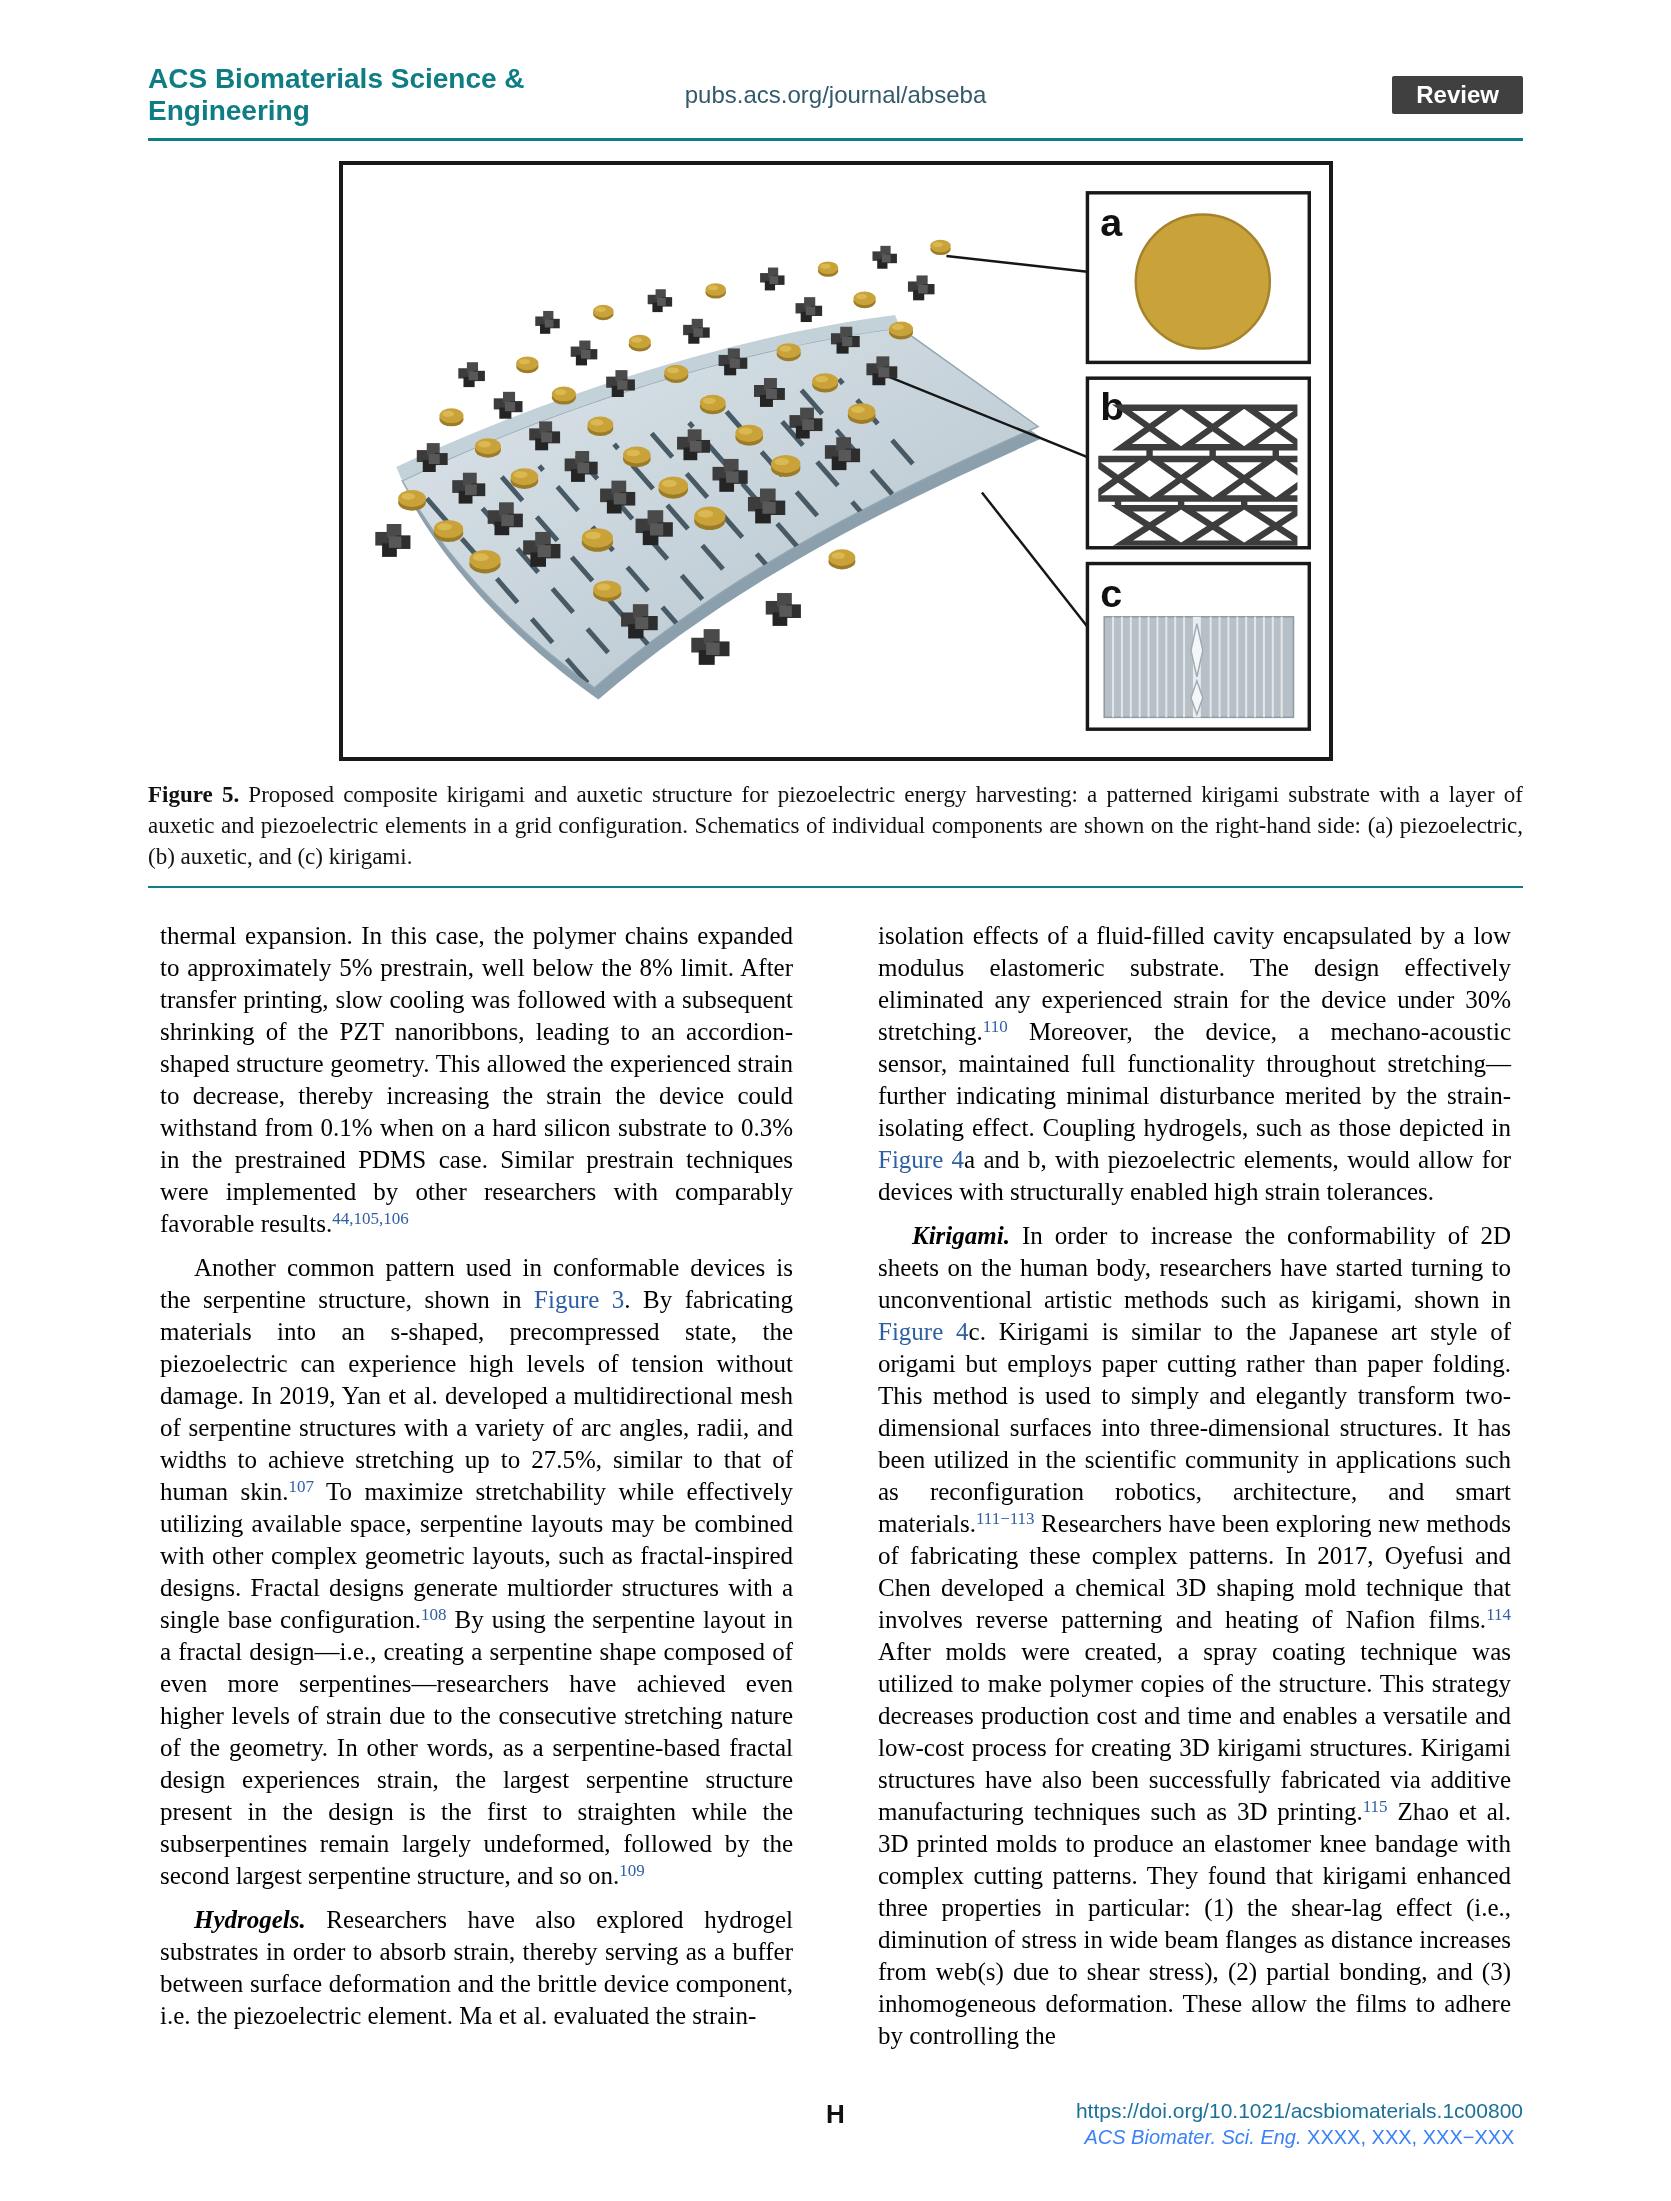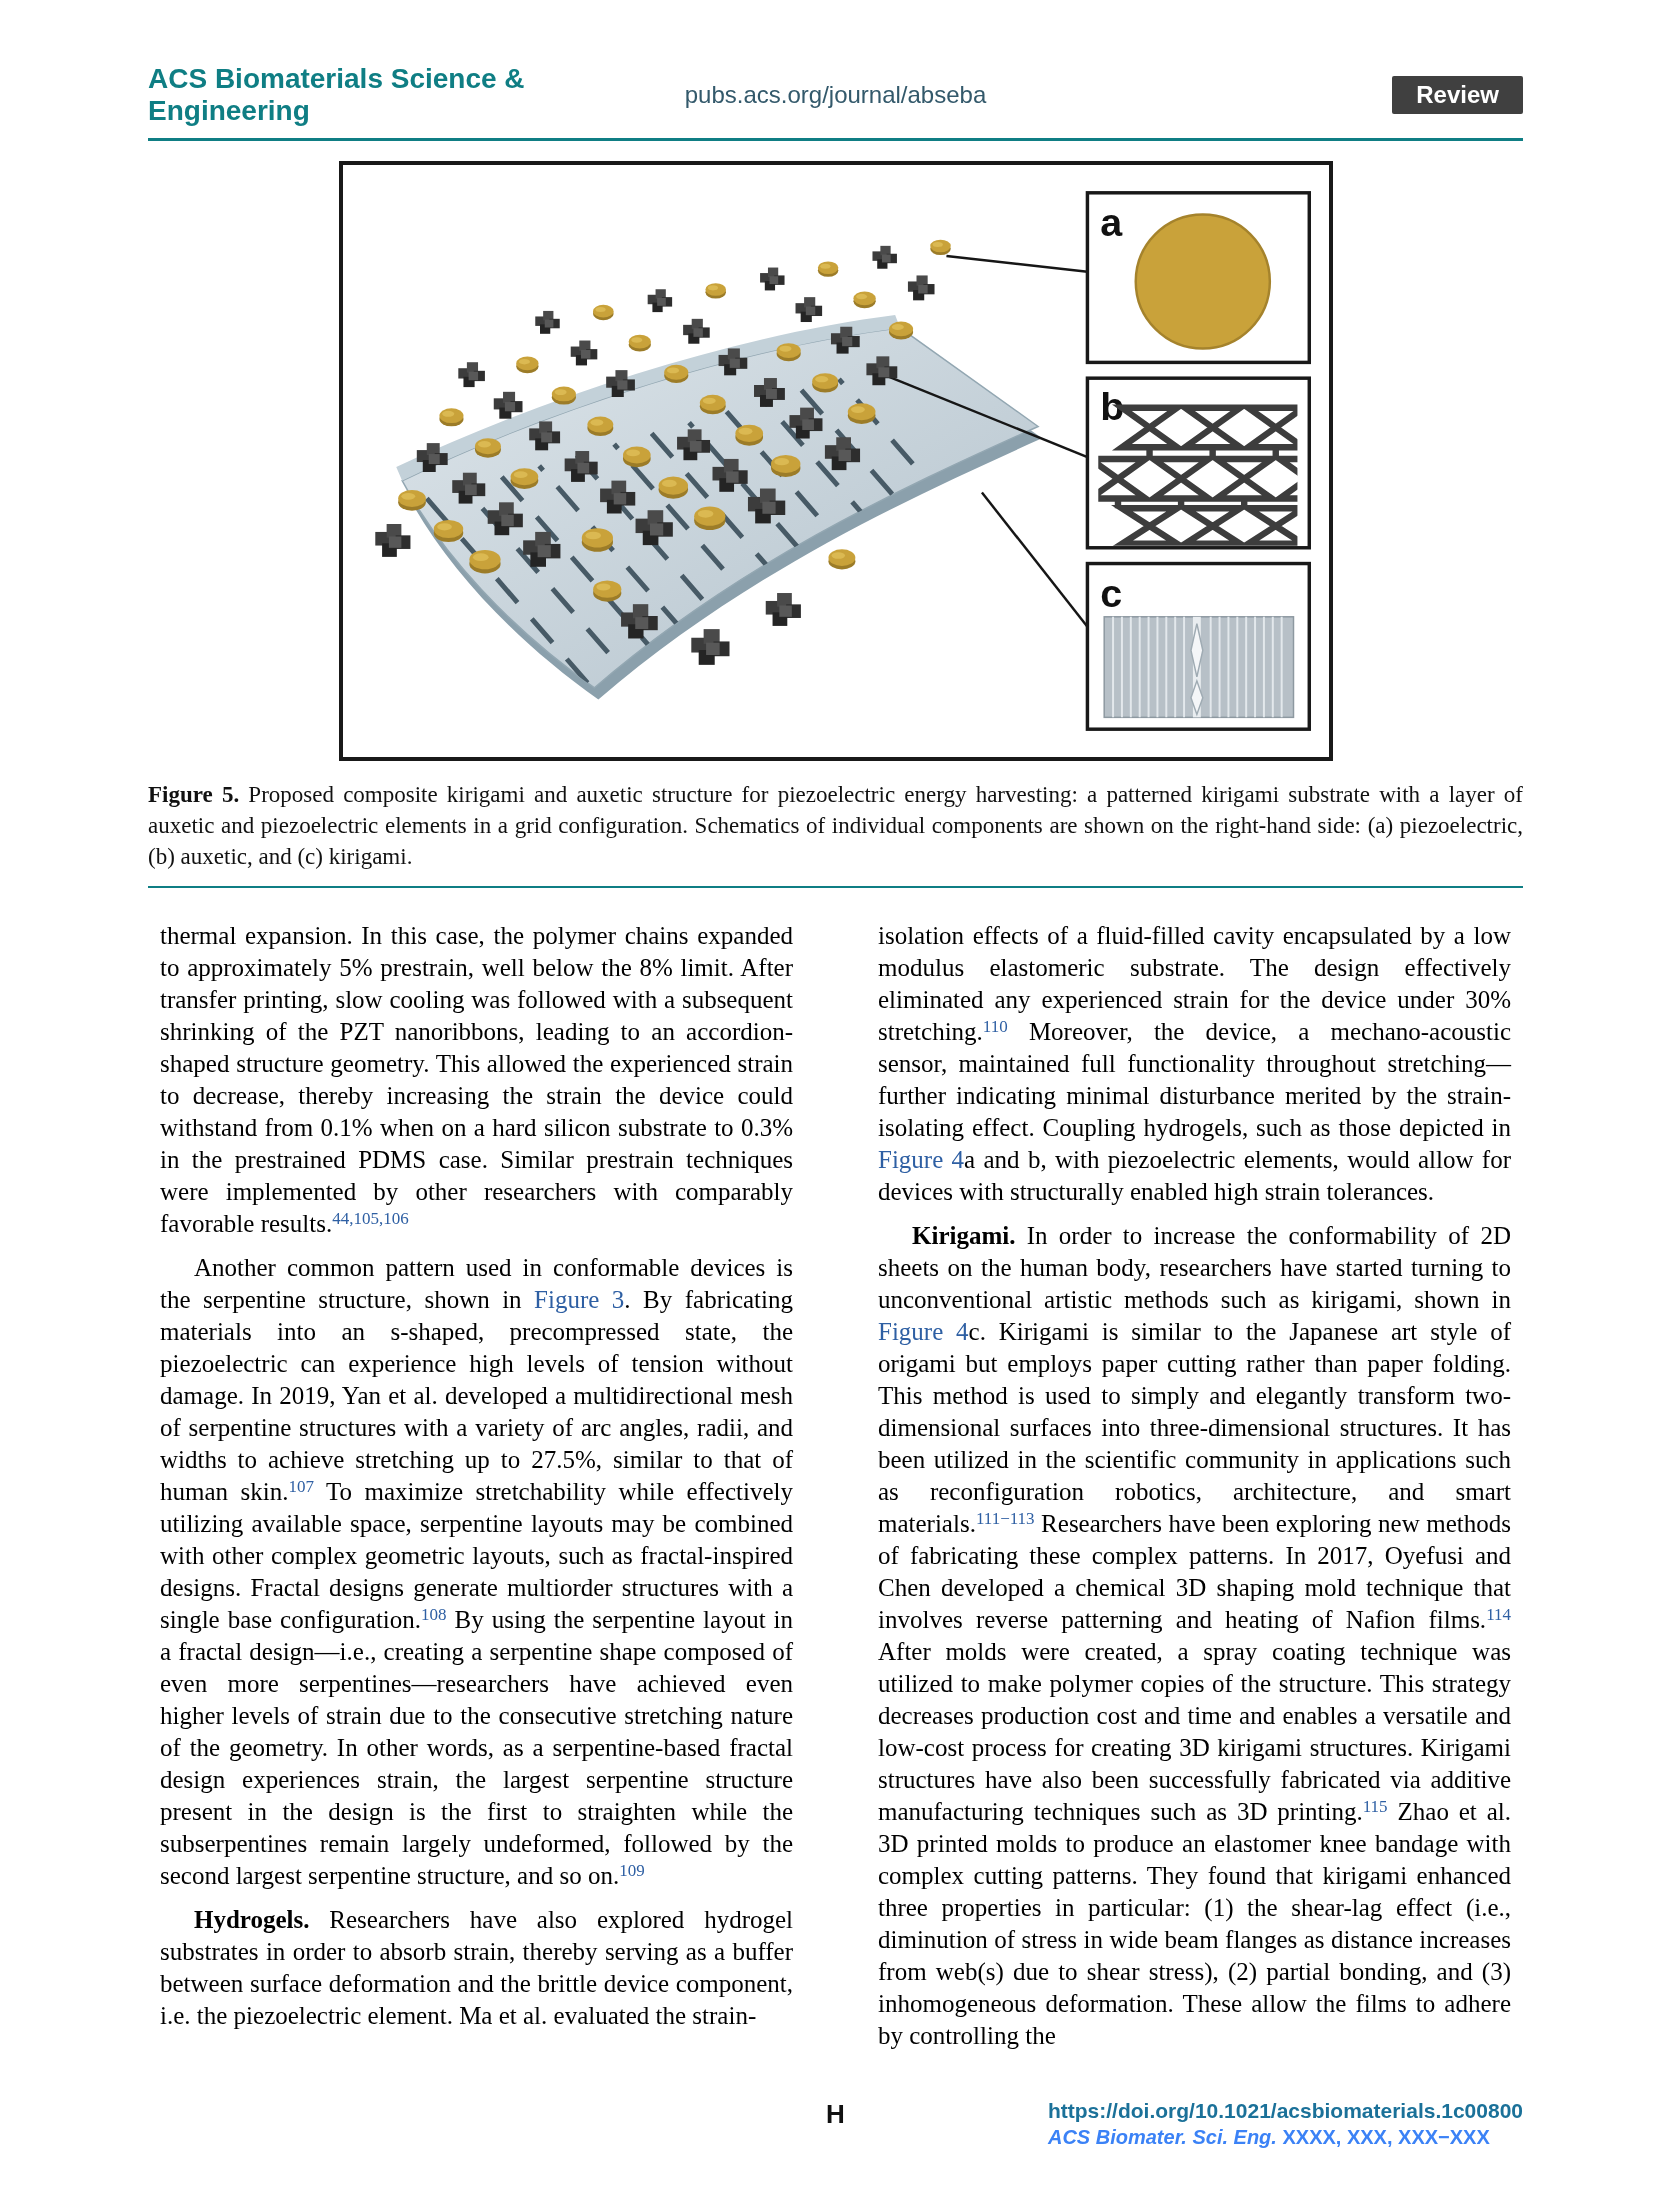--- a/index.html
+++ b/index.html
@@ -20,27 +20,27 @@
   .fig-wrap svg{display:block;}
   .inset-label{font-family:"Liberation Sans", sans-serif;font-size:40px;font-weight:bold;fill:#111;}
   .caption{margin:18px 0 0 0;font-size:23px;line-height:31px;text-align:justify;color:#111;}
   .caption b{font-weight:bold;}
   .caption-rule{height:2px;background:#0f7e84;margin-top:14px;}
   
   .columns{display:flex;gap:61px;margin-top:20px;}
   .col{flex:1;min-width:0;}
   .body-p{margin:12px;font-size:25px;line-height:32px;text-align:justify;hyphens:auto;-webkit-hyphens:auto;}
   .body-p.indent{text-indent:34px;}
-  .run-head{font-weight:bold;}
+  .run-head{font-weight:bold;font-style:italic;}
   .fig-link{color:#2e5fa3;text-decoration:none;cursor:pointer;}
   .ref-sup{color:#2e5fa3;font-size:68%;line-height:0;position:relative;top:-0.5em;vertical-align:baseline;}
   
   footer{position:absolute;left:148px;right:148px;bottom:40px;height:63px;font-family:"Liberation Sans", sans-serif;}
   .page-letter{position:absolute;left:50%;transform:translateX(-50%);top:0;font-weight:bold;font-size:26px;color:#111;}
-  .foot-right{position:absolute;right:0;top:0;text-align:left;font-weight:bold;}
+  .foot-right{position:absolute;right:0;top:0;text-align:center;}
   .doi{font-size:21px;color:#1b7199;}
   .cite{font-size:20px;color:#3b82f6;margin-top:3px;}
   .cite i{font-style:italic;}
 </style>
 </head>
 <body>
 
 <div class="page">
 
   <header>

